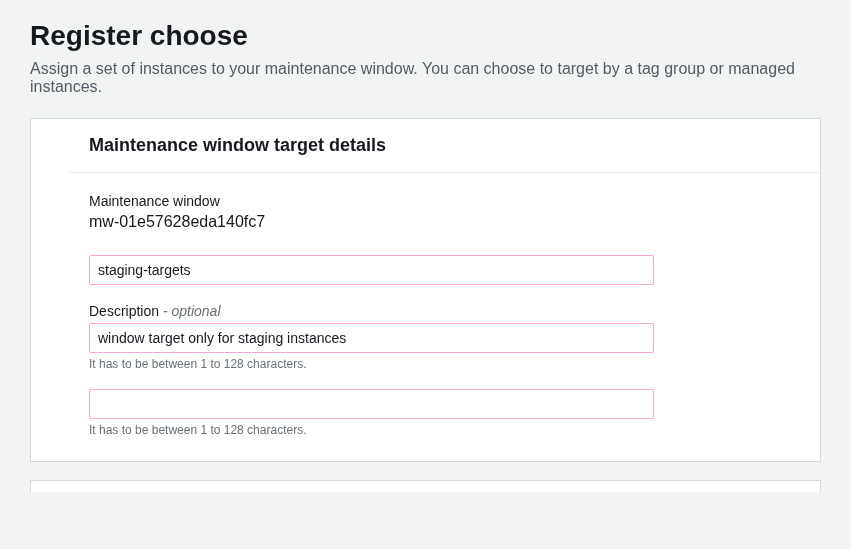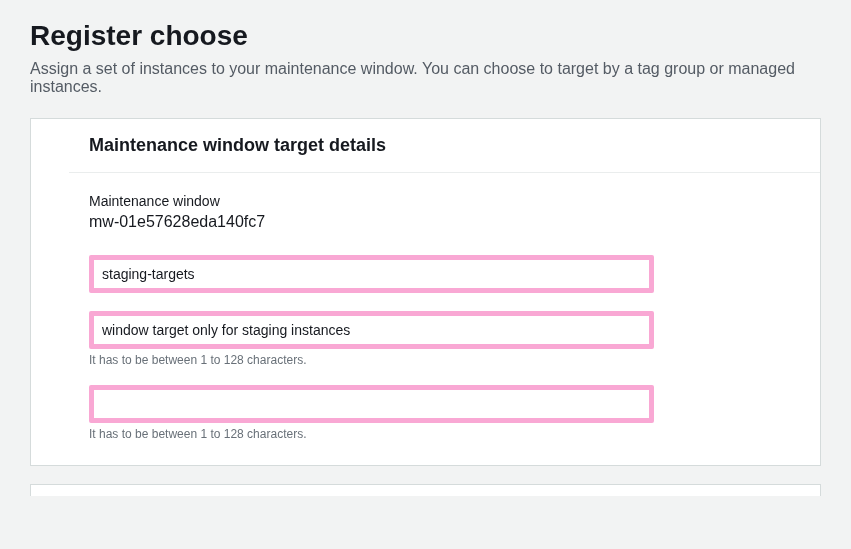--- a/index.html
+++ b/index.html
@@ -59,21 +59,21 @@
     color: #687078;
   }
   .value {
     font-size: 16px;
     color: #16191f;
   }
   input[type="text"] {
     width: 565px;
     padding: 6px 8px;
     font-size: 14px;
-    border: 5px solid #f9a8d4;
+    border: 1px solid #f9a8d4;
     border-radius: 2px;
     color: #16191f;
     font-family: inherit;
   }
   .hint {
     font-size: 12px;
     color: #687078;
     margin-top: 4px;
   }
   .second-panel {
@@ -101,20 +101,23 @@
       <div class="field static-field">
         <div class="label">Maintenance window</div>
         <div class="value">mw-01e57628eda140fc7</div>
       </div>
 
       <div class="field">
         <input type="text" value="staging-targets" style="">
       </div>
 
       <div class="field">
+        <div class="label">
+          <span>Description</span><span class="optional"> - optional</span>
+        </div>
         <input type="text" value="window target only for staging instances" style="">
         <div class="hint">It has to be between 1 to 128 characters.</div>
       </div>
 
       <div class="field" style="margin-bottom:0;">
         <input type="text" value="" style="">
         <div class="hint">It has to be between 1 to 128 characters.</div>
       </div>
 
     </div>

